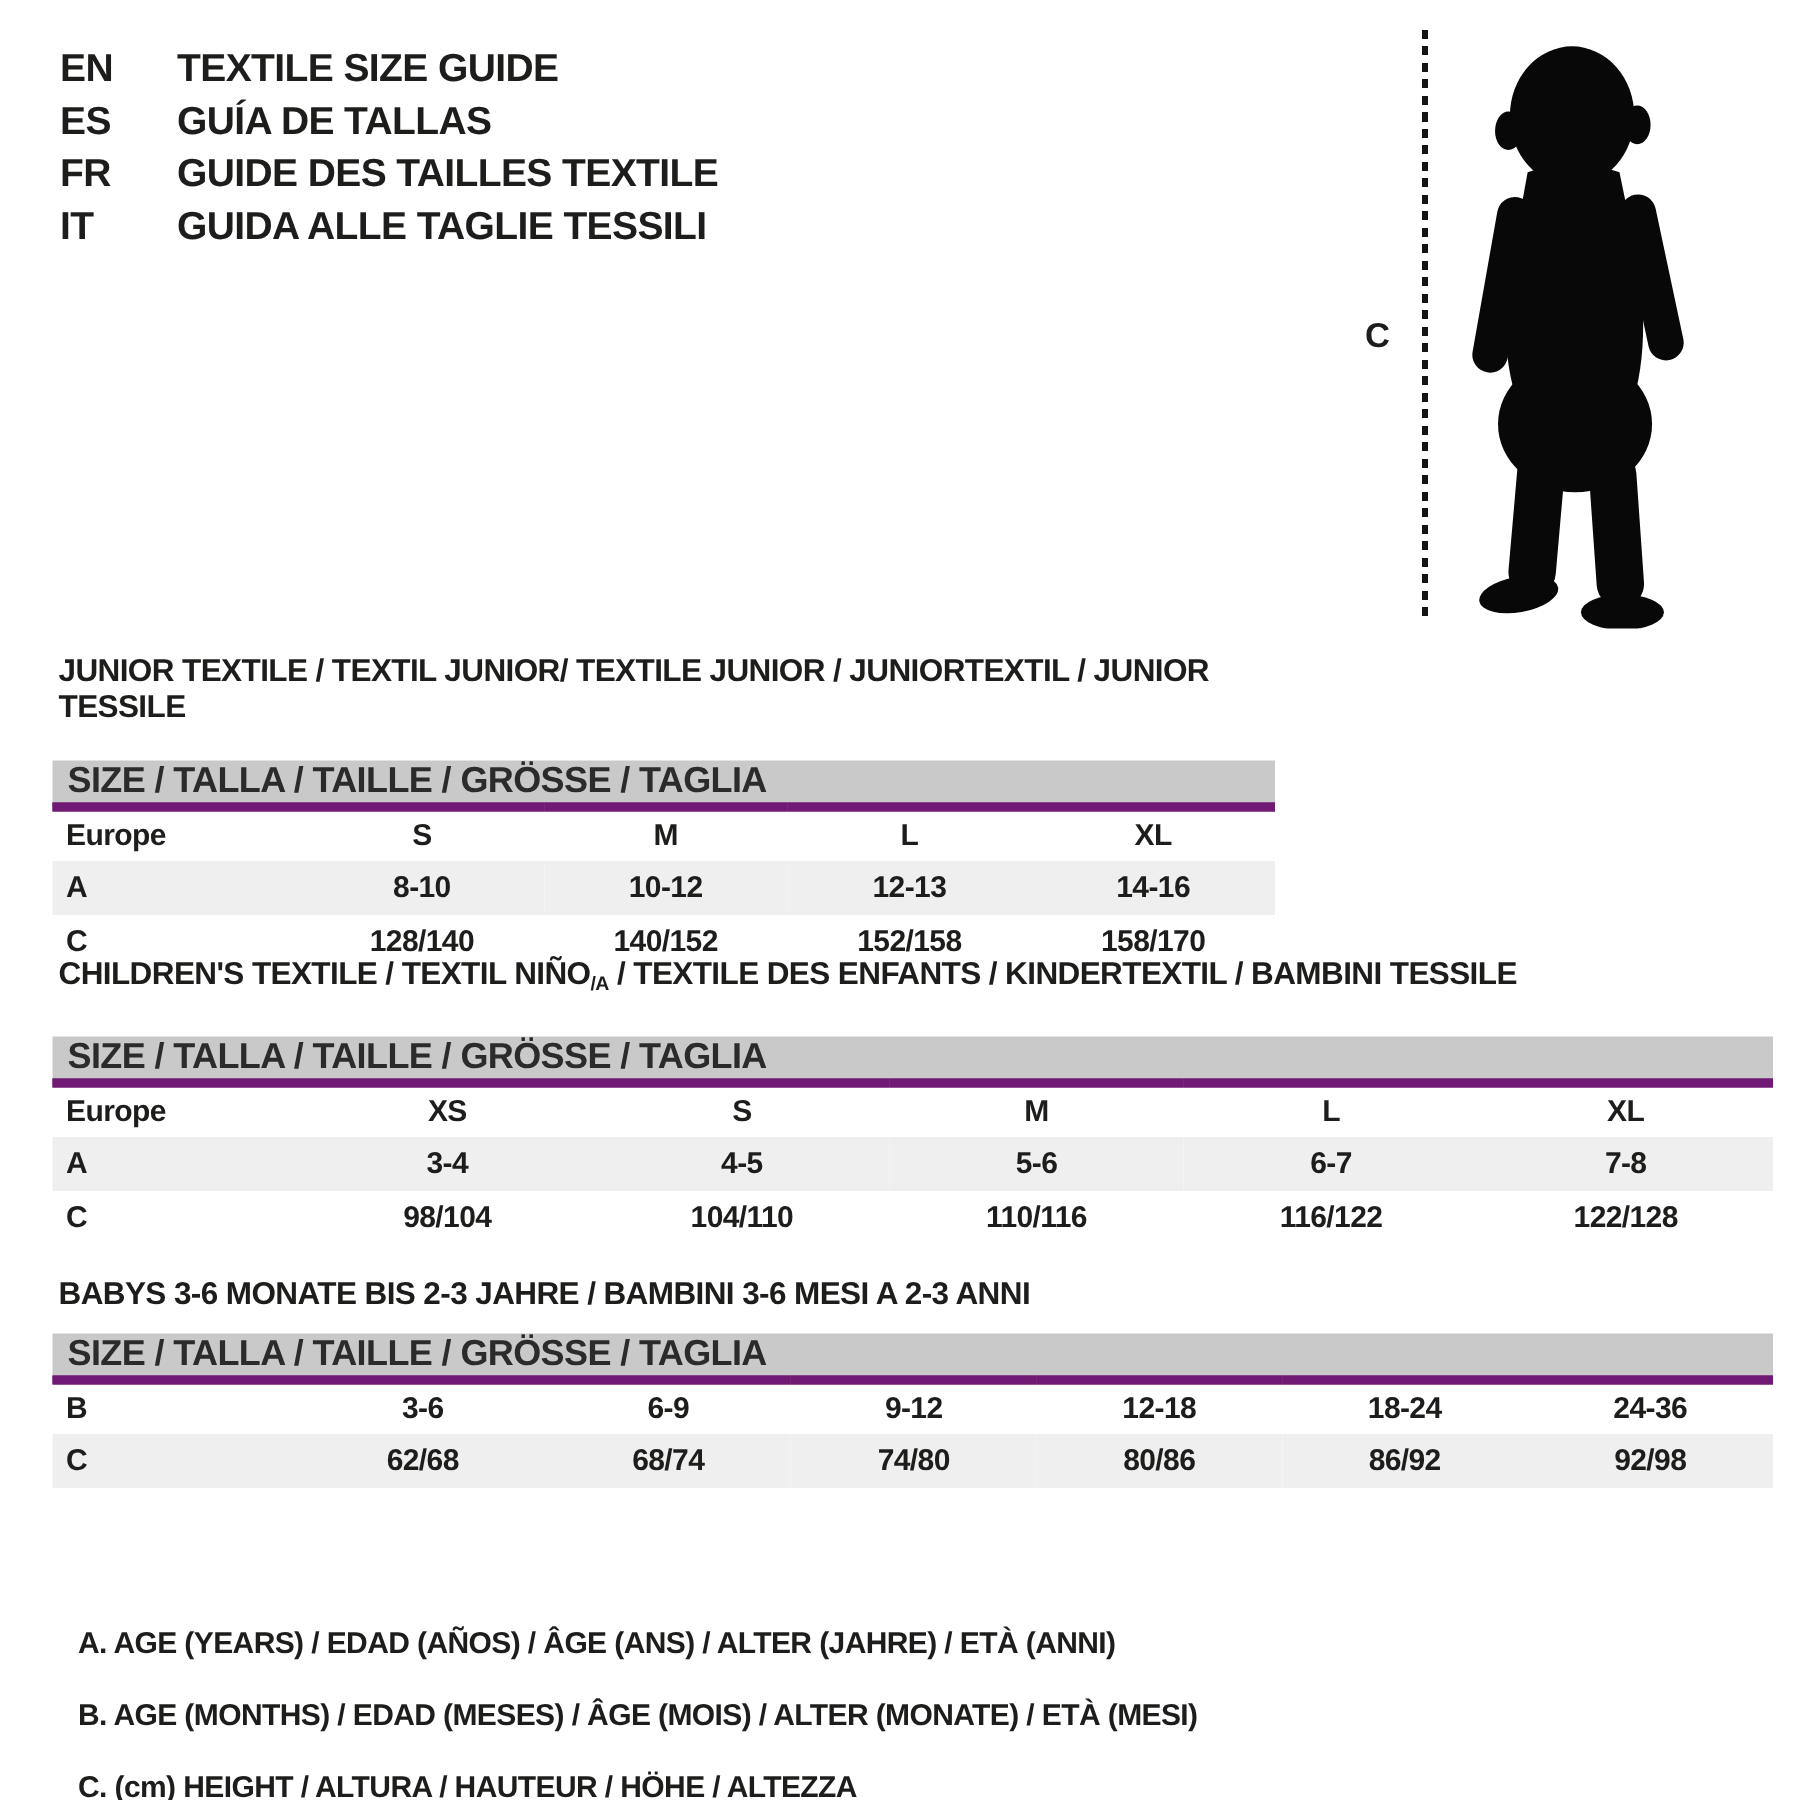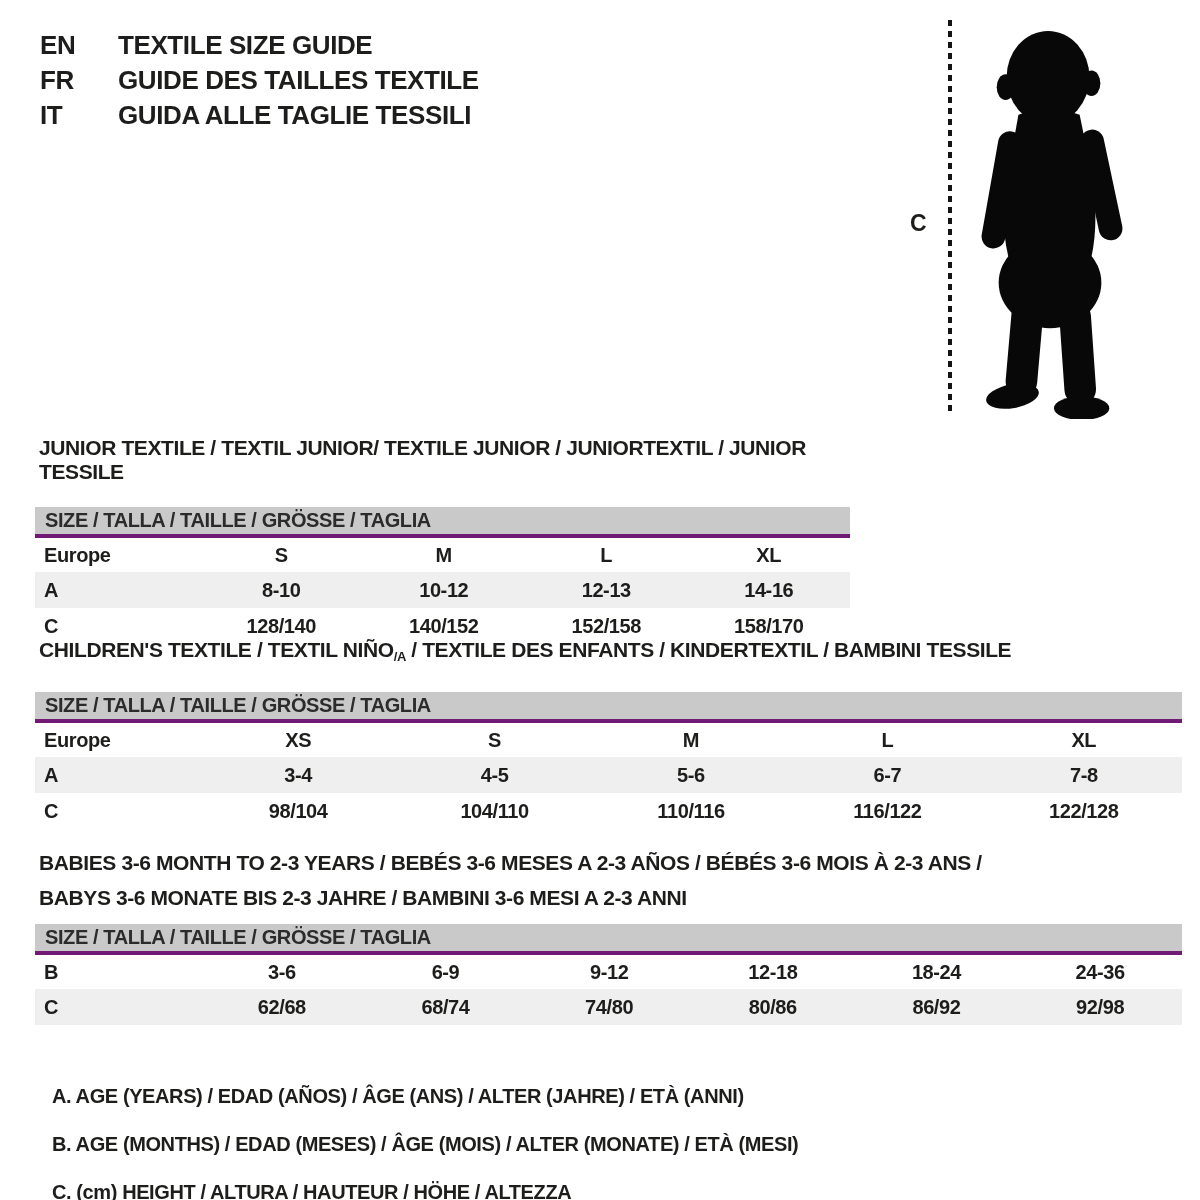--- a/index.html
+++ b/index.html
@@ -38,41 +38,45 @@
   .section-title { font-size: 21px; line-height: 24px; margin: 0 0 23px 4px; }
   .section-babies .section-title { line-height: 35px; margin-bottom: 9px; }
   .section-title sub { font-size: 13px; vertical-align: -4px; letter-spacing: -0.4px; }
 
   table.size-table { width: 100%; border-collapse: collapse; table-layout: fixed; font-size: 20px; }
   .size-table th.size-head {
     background: #c9c9c9;
     height: 29px;
     text-align: left;
     padding: 0 0 0 10px;
-    font-size: 20px;
+    font-size: 24px;
     font-weight: bold;
-    border-bottom: 4px solid #701a75;
+    border-bottom: 6px solid #701a75;
     color: #2b2b2b;
   }
   .size-table td { height: 36px; text-align: center; padding: 0; }
   .size-table td.lbl { text-align: left; padding-left: 9px; }
   .size-table tr.alt td { background: #efefef; }
   .size-table col.c-label { width: 165px; }
 
   
   .footnotes { position: absolute; left: 40px; top: 1066px; }
   .footnote { font-size: 20px; line-height: 36px; margin: 12px; }
 </style>
 </head>
 <body>
 
 <div class="lang-block">
   <div class="lang-row">
     <span class="lang-code">EN</span>
     <span class="lang-label">TEXTILE SIZE GUIDE</span>
+  </div>
+  <div class="lang-row">
+    <span class="lang-code">ES</span>
+    <span class="lang-label">GUÍA DE TALLAS</span>
   </div>
   <div class="lang-row">
     <span class="lang-code">FR</span>
     <span class="lang-label">GUIDE DES TAILLES TEXTILE</span>
   </div>
   <div class="lang-row">
     <span class="lang-code">IT</span>
     <span class="lang-label">GUIDA ALLE TAGLIE TESSILI</span>
   </div>
 </div>
@@ -178,21 +182,20 @@
         <td>110/116</td>
         <td>116/122</td>
         <td>122/128</td>
       </tr>
     </tbody>
   </table>
 </div>
 
 <div class="table-section section-babies">
   <h2 class="section-title">
-    <div>BABIES 3-6 MONTH TO 2-3 YEARS / BEBÉS 3-6 MESES A 2-3 AÑOS / BÉBÉS 3-6 MOIS À 2-3 ANS /</div>
     <div>BABYS 3-6 MONATE BIS 2-3 JAHRE / BAMBINI 3-6 MESI A 2-3 ANNI</div>
   </h2>
   <table class="size-table">
     <colgroup>
         <col class="c-label">
         <col>
         <col>
         <col>
         <col>
         <col>

